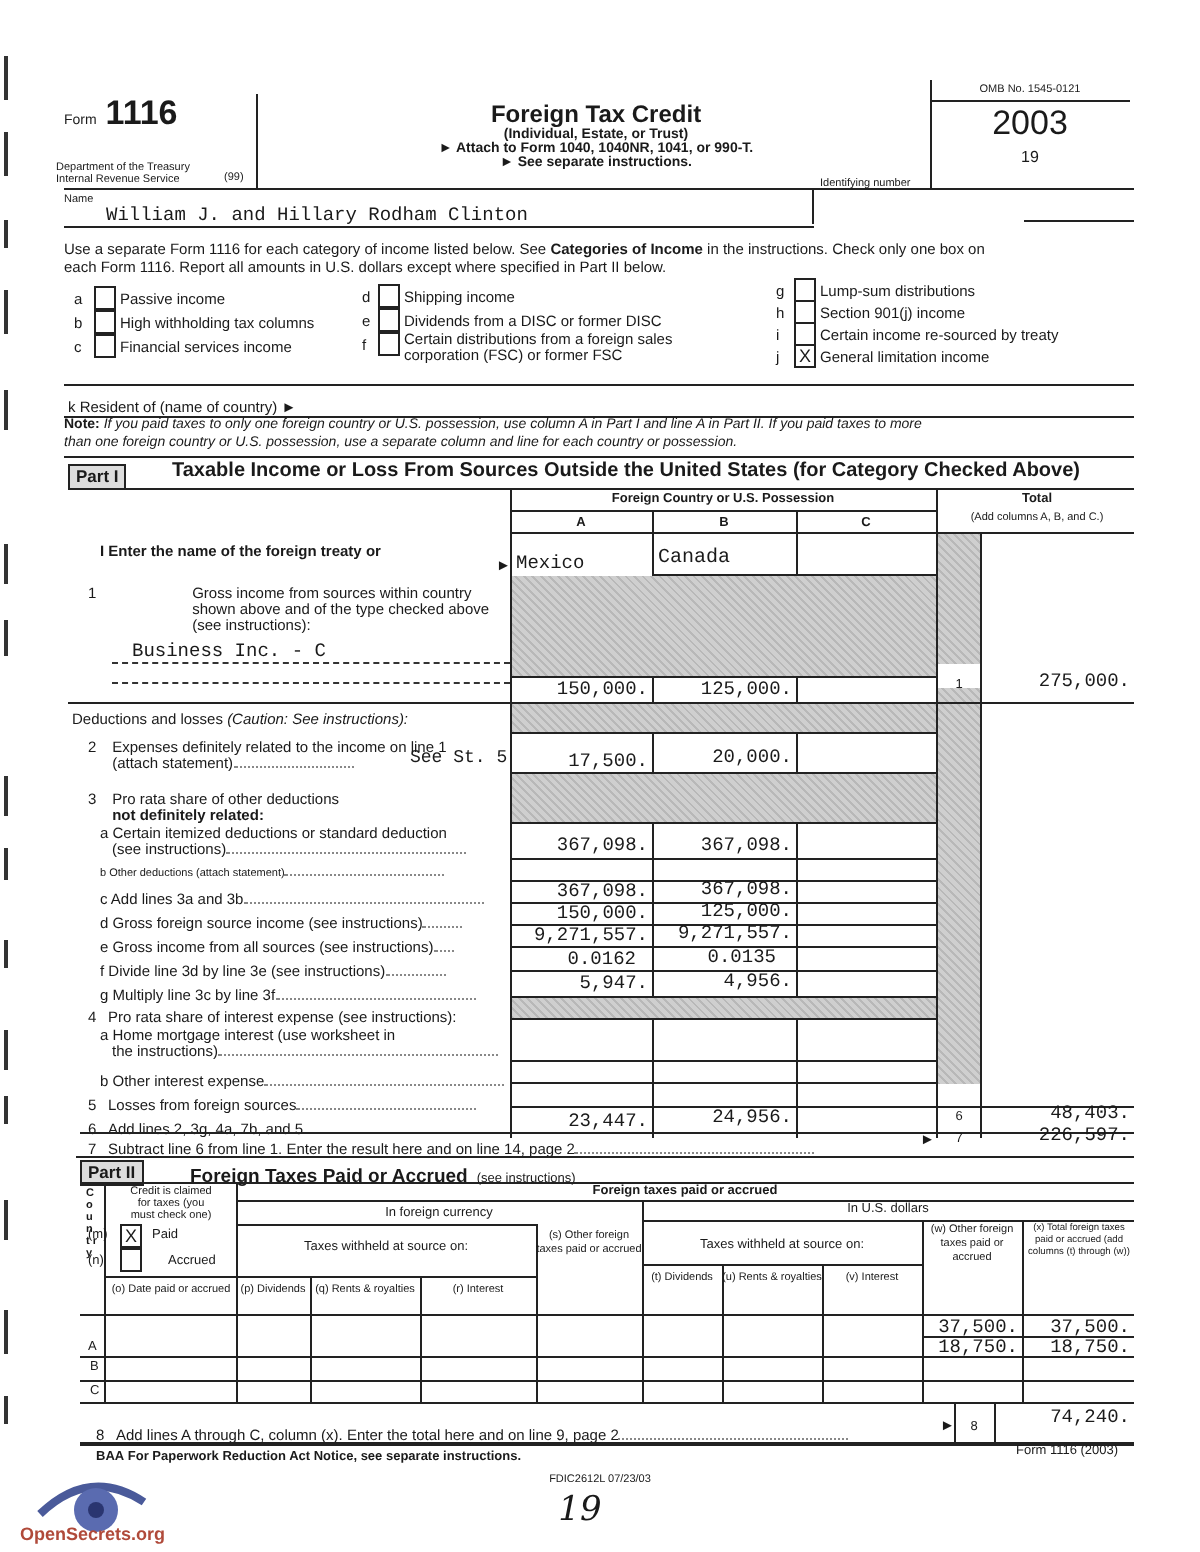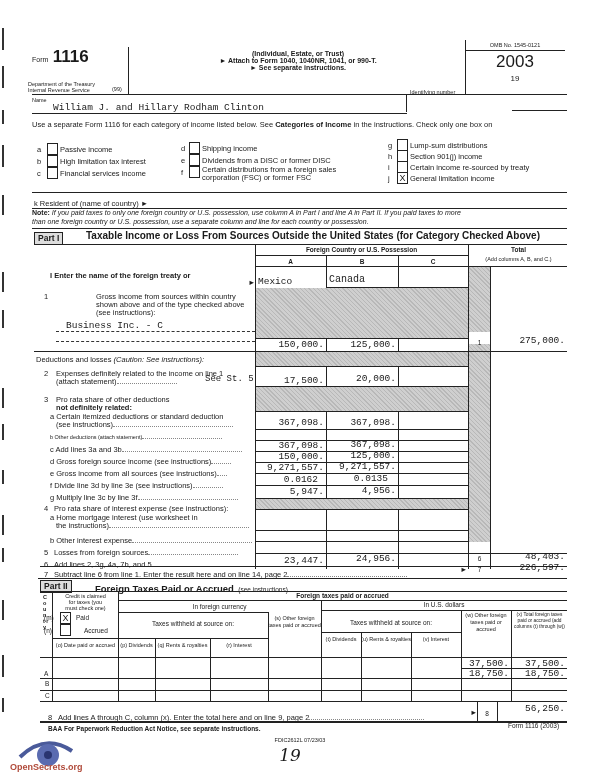--- a/index.html
+++ b/index.html
@@ -47,20 +47,21 @@
   <span style="font-size:17px;font-weight:bold;">1116</span>
 </div>
 <div class="abs xs" style="left:28px;top:81px;line-height:6px;">
   <div>Department of the Treasury</div>
   <div>Internal Revenue Service</div>
 </div>
 <div class="abs xs" style="left:112px;top:86px;">(99)</div>
 <div class="vline" style="left:128px;top:47px;height:47px;"></div>
 
 <div class="abs ctr" style="left:128px;top:50px;width:340px;">
+  <div style="font-size:12px;font-weight:bold;">Foreign Tax Credit</div>
   <div style="font-size:7px;font-weight:bold;">(Individual, Estate, or Trust)</div>
   <div class="lbl" style="font-weight:bold;font-size:7px;">► <span>Attach to Form 1040, 1040NR, 1041, or 990-T.</span></div>
   <div class="lbl" style="font-weight:bold;font-size:7px;">► <span>See separate instructions.</span></div>
 </div>
 
 <div class="vline" style="left:465px;top:40px;height:55px;"></div>
 <div class="abs xs ctr" style="left:465px;top:42px;width:100px;">OMB No. 1545-0121</div>
 <div class="hline" style="left:465px;top:50px;width:100px;"></div>
 <div class="abs ctr" style="left:465px;top:52px;width:100px;font-size:17px;">2003</div>
 <div class="abs ctr" style="left:465px;top:74px;width:100px;font-size:8px;">19</div>
@@ -69,31 +70,32 @@
 <div class="abs xs" style="left:32px;top:97px;">Name</div>
 <div class="abs mono" style="left:53px;top:102px;font-size:9.5px;">William J. and Hillary Rodham Clinton</div>
 <div class="vline" style="left:406px;top:94px;height:18px;"></div>
 <div class="abs xs" style="left:410px;top:89px;">Identifying number</div>
 <div class="abs" style="left:410px;top:98px;width:155px;height:12px;"></div>
 <div class="hline" style="left:32px;top:113px;width:375px;"></div>
 <div class="hline" style="left:512px;top:110px;width:55px;"></div>
 
 <div class="abs lbl" style="left:32px;top:120px;line-height:9px;">
   <div><span>Use a separate Form 1116 for each category of income listed below. See </span><b>Categories of Income</b><span> in the instructions. Check only one box on</span></div>
+  <div>each Form 1116. Report all amounts in U.S. dollars except where specified in Part II below.</div>
 </div>
 
 <div class="abs lbl" style="left:37px;top:145px;">
   <span style="display:inline-block;width:10px;">a</span>
 </div>
 <div class="cb" style="left:47px;top:143px;"></div>
 <div class="abs lbl" style="left:60px;top:145px;">Passive income</div>
 
 <div class="abs lbl" style="left:37px;top:157px;"><span>b</span></div>
 <div class="cb" style="left:47px;top:155px;"></div>
-<div class="abs lbl" style="left:60px;top:157px;">High limitation tax interest</div>
+<div class="abs lbl" style="left:60px;top:157px;">High withholding tax columns</div>
 
 <div class="abs lbl" style="left:37px;top:169px;"><span>c</span></div>
 <div class="cb" style="left:47px;top:167px;"></div>
 <div class="abs lbl" style="left:60px;top:169px;">Financial services income</div>
 
 <div class="abs lbl" style="left:181px;top:144px;"><span>d</span></div>
 <div class="cb" style="left:189px;top:142px;"></div>
 <div class="abs lbl" style="left:202px;top:144px;">Shipping income</div>
 
 <div class="abs lbl" style="left:181px;top:156px;"><span>e</span></div>
@@ -402,21 +404,21 @@
 <div class="val" style="left:511px;top:690px;width:54px;"></div>
 <div class="hline" style="left:40px;top:701px;width:527px;"></div>
 
 <div class="abs lbl" style="left:48px;top:713px;">
   <span style="display:inline-block;width:10px;">8</span><span>Add lines A through C, column (x). Enter the total here and on line 9, page 2</span><span class="dots" style="display:inline-block;width:115px;"></span>
 </div>
 <div class="abs lbl" style="left:470px;top:708px;">►</div>
 <div class="vline" style="left:477px;top:701px;height:20px;"></div>
 <div class="abs sm ctr" style="left:477px;top:710px;width:20px;">8</div>
 <div class="vline" style="left:497px;top:701px;height:20px;"></div>
-<div class="val" style="left:497px;top:703px;width:68px;">56,250.</div>
+<div class="val" style="left:497px;top:703px;width:68px;">74,240.</div>
 <div class="hline" style="left:40px;top:721px;width:527px;border-top-width:2px;"></div>
 
 <div class="abs sm" style="left:48px;top:725px;">
   <b>BAA</b> <span style="font-weight:bold;">For Paperwork Reduction Act Notice, see separate instructions.</span>
 </div>
 <div class="abs sm" style="left:508px;top:722px;">Form 1116 (2003)</div>
 <div class="abs xs ctr" style="left:250px;top:737px;width:100px;">FDIC2612L 07/23/03</div>
 <div class="abs ctr" style="left:270px;top:745px;width:40px;font-family:'DejaVu Serif', serif;font-style:italic;font-size:17px;">19</div>
 
 <div class="abs" style="left:10px;top:735px;width:70px;height:40px;">

